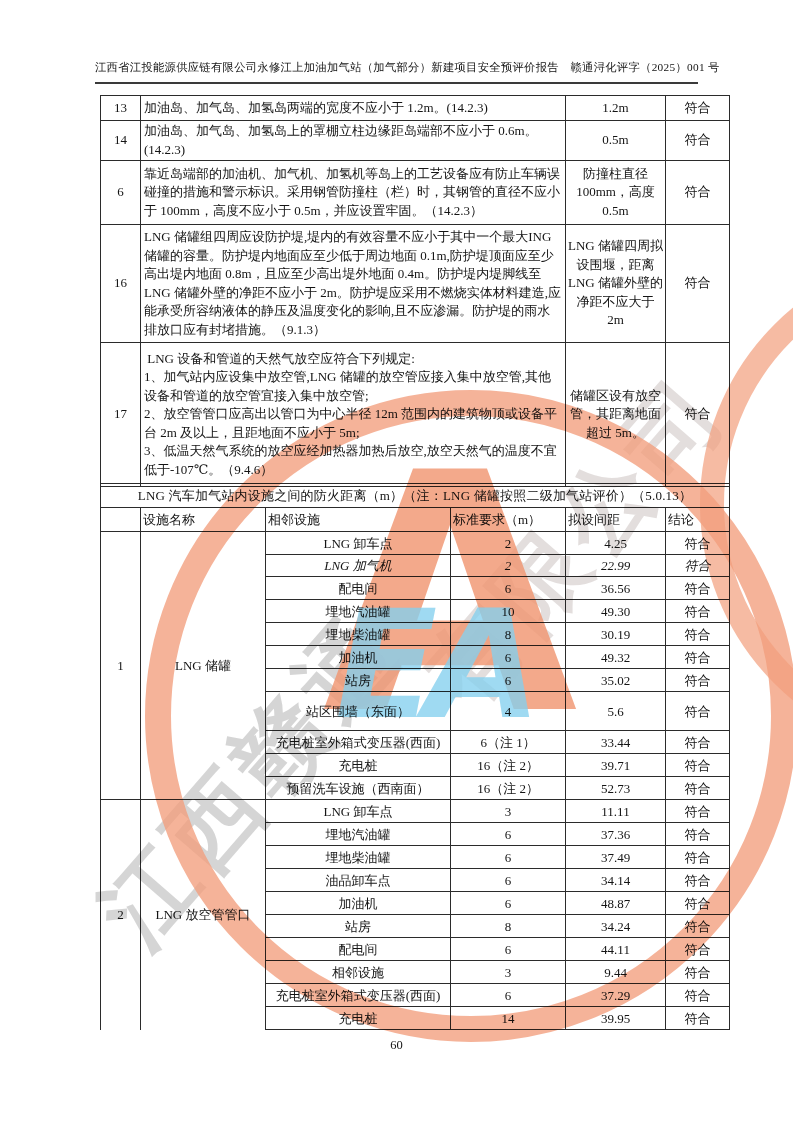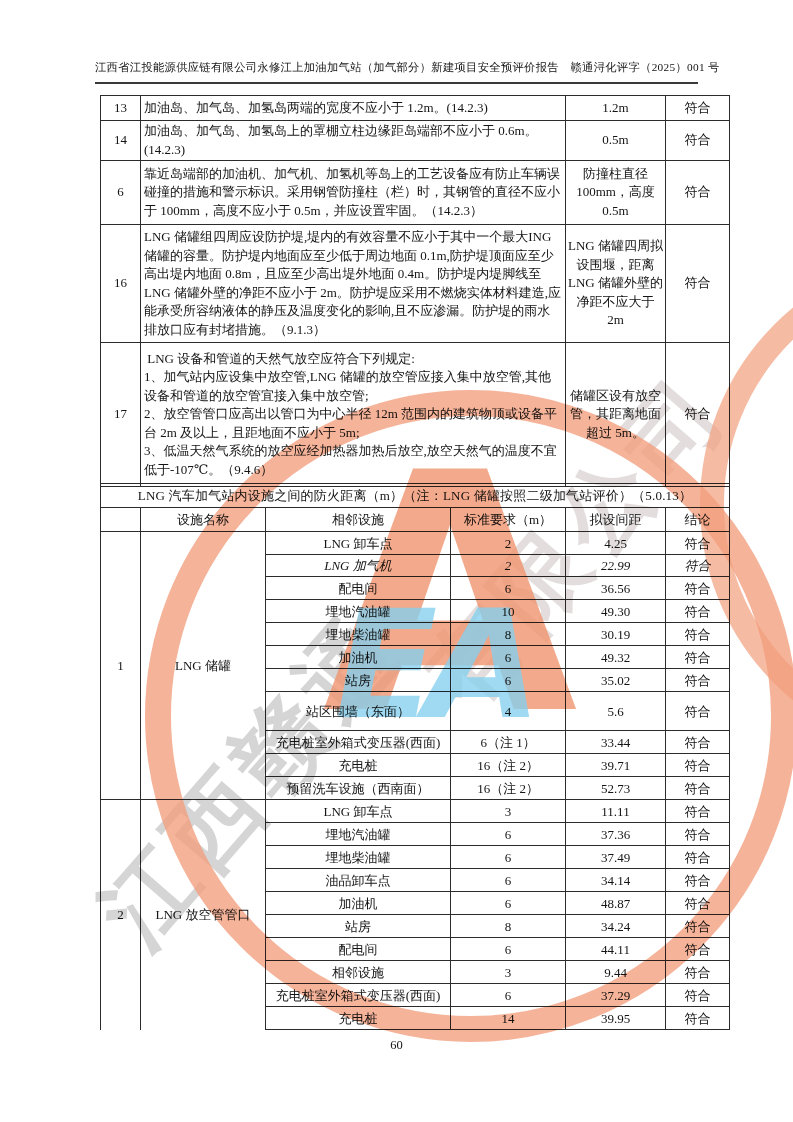--- a/index.html
+++ b/index.html
@@ -18,21 +18,21 @@
     position:absolute;left:100px;border-collapse:collapse;table-layout:fixed;
     width:629px;font-size:13px;
   }
   #checklist-table{top:95px;}
   #fire-table{top:483px;}
   .tbl td{border:1px solid #2b2b2b;padding:1px 3px;line-height:18.5px;overflow:hidden;vertical-align:middle;}
   .tbl .c{text-align:center;}
   .tbl .req{text-align:left;white-space:pre-wrap;}
   .tbl .val{padding:1px 2px;}
   .section-row td{text-align:center;letter-spacing:.2px;}
-  .head-row td{text-align:center;}
+  .head-row td{text-align:left;}
   #fire-table td{line-height:21px;padding:0 2px;}
   td.no-b{border-bottom:none;}
   .stub{position:absolute;width:1px;height:13px;background:#2b2b2b;top:1013px;}
   
   .page-footer{position:absolute;top:1038px;left:0;width:100%;text-align:center;font-size:12.5px;}
   
   .watermark{position:absolute;inset:0;pointer-events:none;z-index:5;mix-blend-mode:multiply;}
   .watermark > div{position:absolute;}
   .wm-ring1{left:145px;top:390px;width:600px;height:600px;border:26px solid rgba(242,158,124,.78);border-radius:50%;}
   .wm-ring2{left:700px;top:250px;width:460px;height:460px;border:24px solid rgba(242,158,124,.70);border-radius:50%;}

